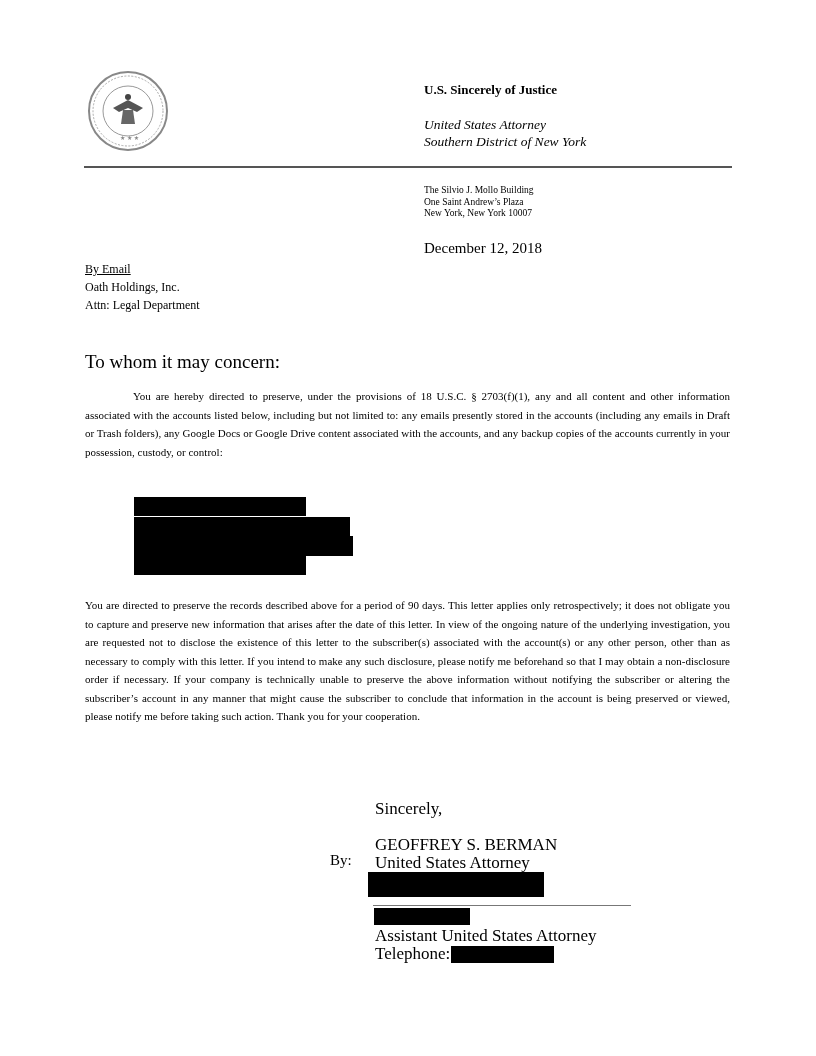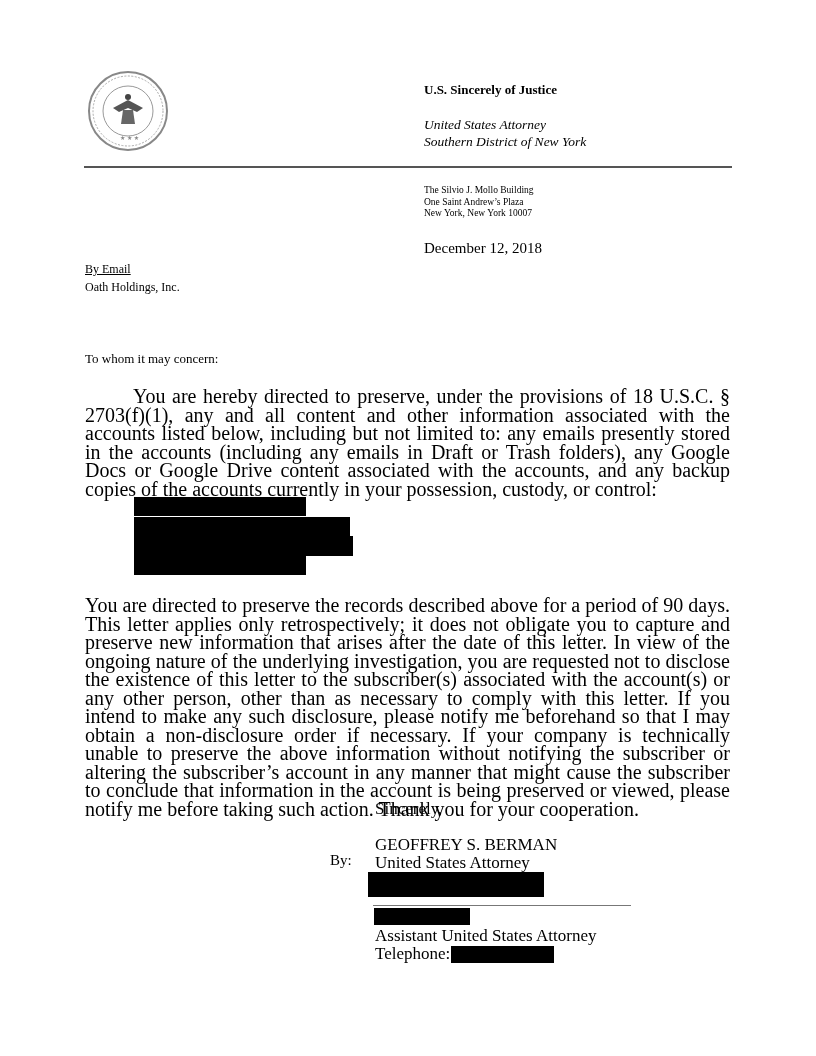--- a/index.html
+++ b/index.html
@@ -7,22 +7,22 @@
          font-family: "Liberation Serif", serif; color: #000; }
   .abs { position: absolute; }
   .seal { left: 87px; top: 70px; width: 82px; height: 82px; }
   .hdr-title { left: 424px; top: 82px; font-size: 13px; font-weight: bold; }
   .hdr-ital { left: 424px; top: 116px; font-size: 13.5px; font-style: italic; line-height: 17px; }
   .rule { left: 84px; top: 166px; width: 648px; height: 1.5px; background: #555; }
   .addr { left: 424px; top: 185px; font-size: 9.5px; line-height: 11.5px; }
   .date { left: 424px; top: 240px; font-size: 15px; }
   .recip { left: 85px; top: 260px; font-size: 12px; line-height: 18px; }
   .recip .u { text-decoration: underline; }
-  .salut { left: 85px; top: 351px; font-size: 13px; }
-  .para { left: 85px; width: 645px; font-size: 20px; line-height: 18.5px; text-align: justify; }
+  .salut { left: 85px; top: 351px; font-size: 19px; }
+  .para { left: 85px; width: 645px; font-size: 11px; line-height: 18.5px; text-align: justify; }
   .p1 { top: 387px; text-indent: 48px; }
   .p2 { top: 596px; }
   .redact { background: #000; }
   .r1 { left: 134px; top: 497px; width: 172px; height: 19px; }
   .r2 { left: 134px; top: 517px; width: 216px; height: 19px; }
   .r3 { left: 134px; top: 536px; width: 219px; height: 20px; }
   .r4 { left: 134px; top: 556px; width: 172px; height: 19px; }
   .sig { left: 375px; font-size: 17px; line-height: 18px; }
   .s1 { top: 800px; }
   .s2 { top: 836px; }
@@ -55,20 +55,21 @@
 <div class="abs addr">
   <div>The Silvio J. Mollo Building</div>
   <div>One Saint Andrew’s Plaza</div>
   <div>New York, New York 10007</div>
 </div>
 <div class="abs date">December 12, 2018</div>
 
 <div class="abs recip">
   <div class="u">By Email</div>
   <div>Oath Holdings, Inc.</div>
+  <div>Attn: Legal Department</div>
 </div>
 
 <div class="abs salut">To whom it may concern:</div>
 <div class="abs para p1">You are hereby directed to preserve, under the provisions of 18 U.S.C. § 2703(f)(1), any and all content and other information associated with the accounts listed below, including but not limited to: any emails presently stored in the accounts (including any emails in Draft or Trash folders), any Google Docs or Google Drive content associated with the accounts, and any backup copies of the accounts currently in your possession, custody, or control:</div>
 
 <div class="abs redact r1"></div>
 <div class="abs redact r2"></div>
 <div class="abs redact r3"></div>
 <div class="abs redact r4"></div>
 

